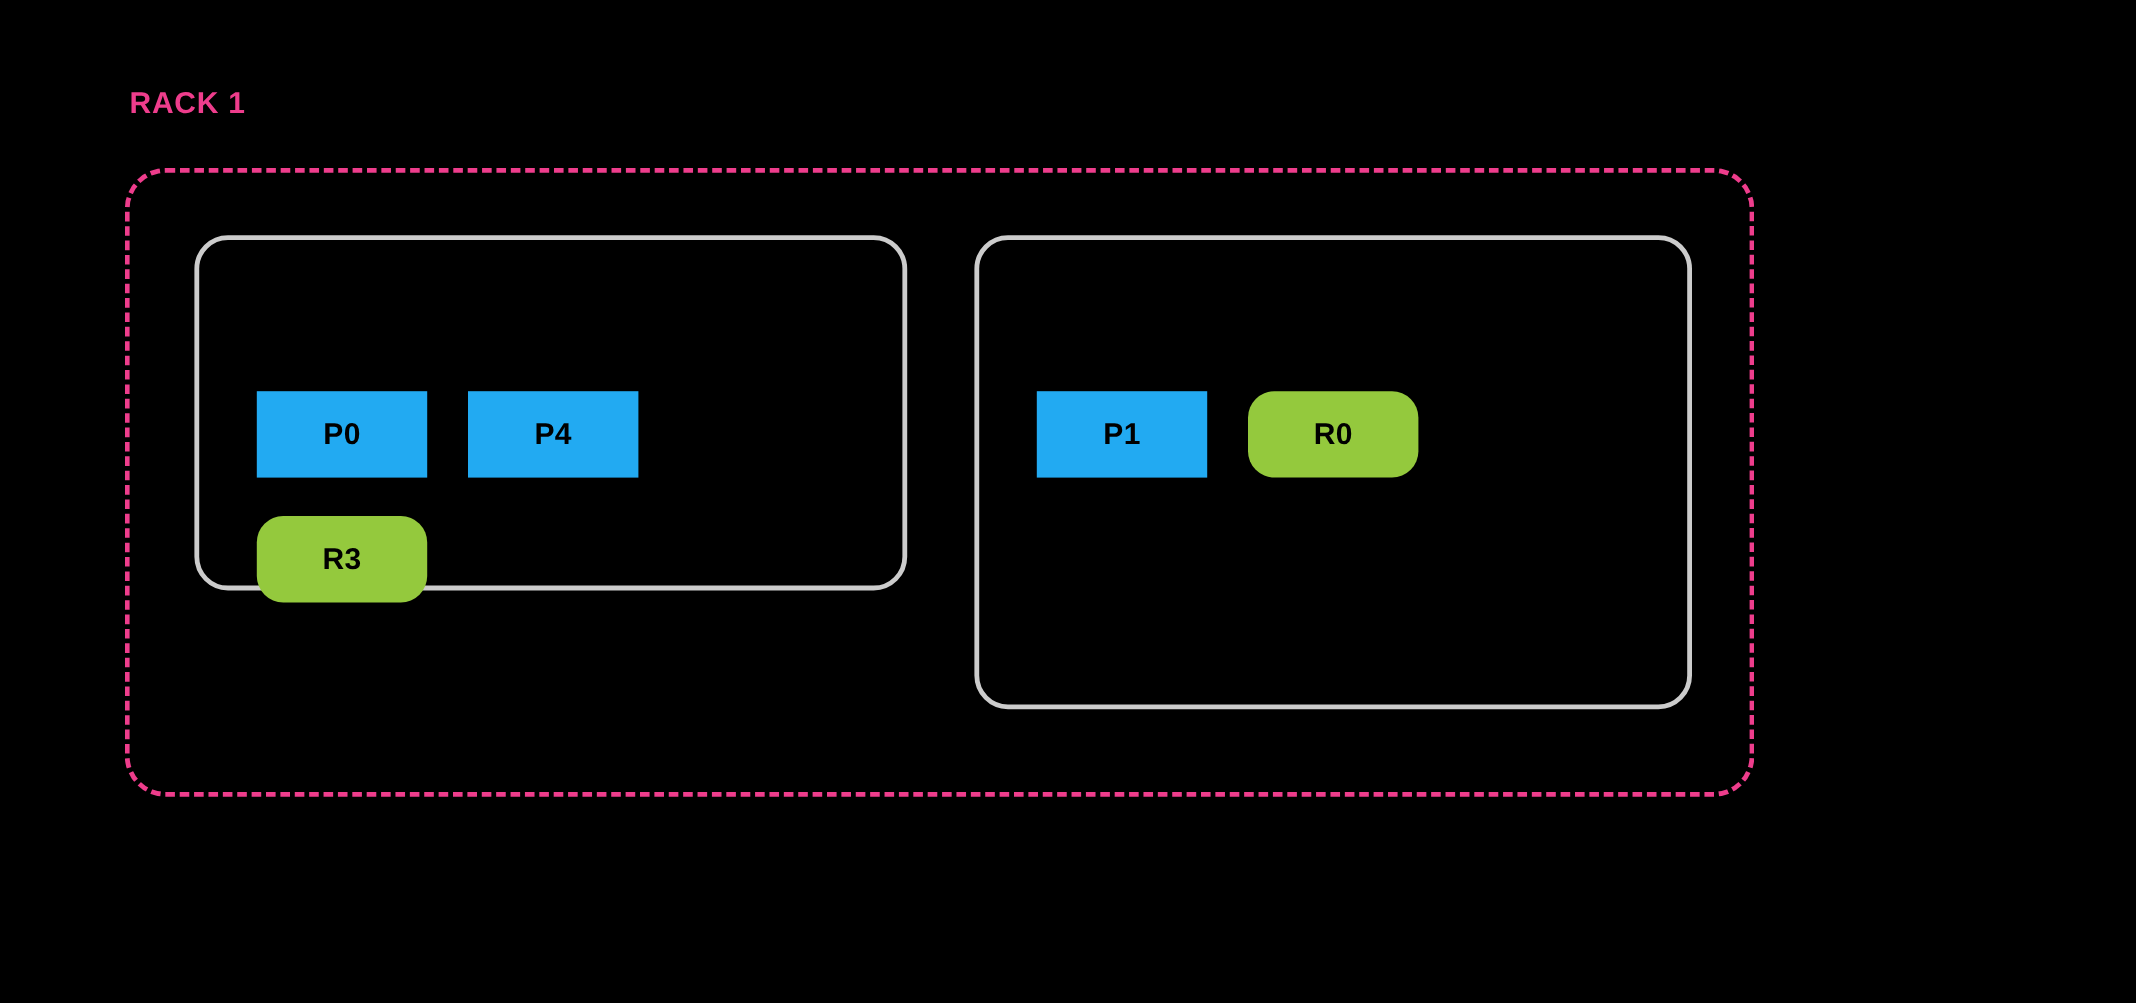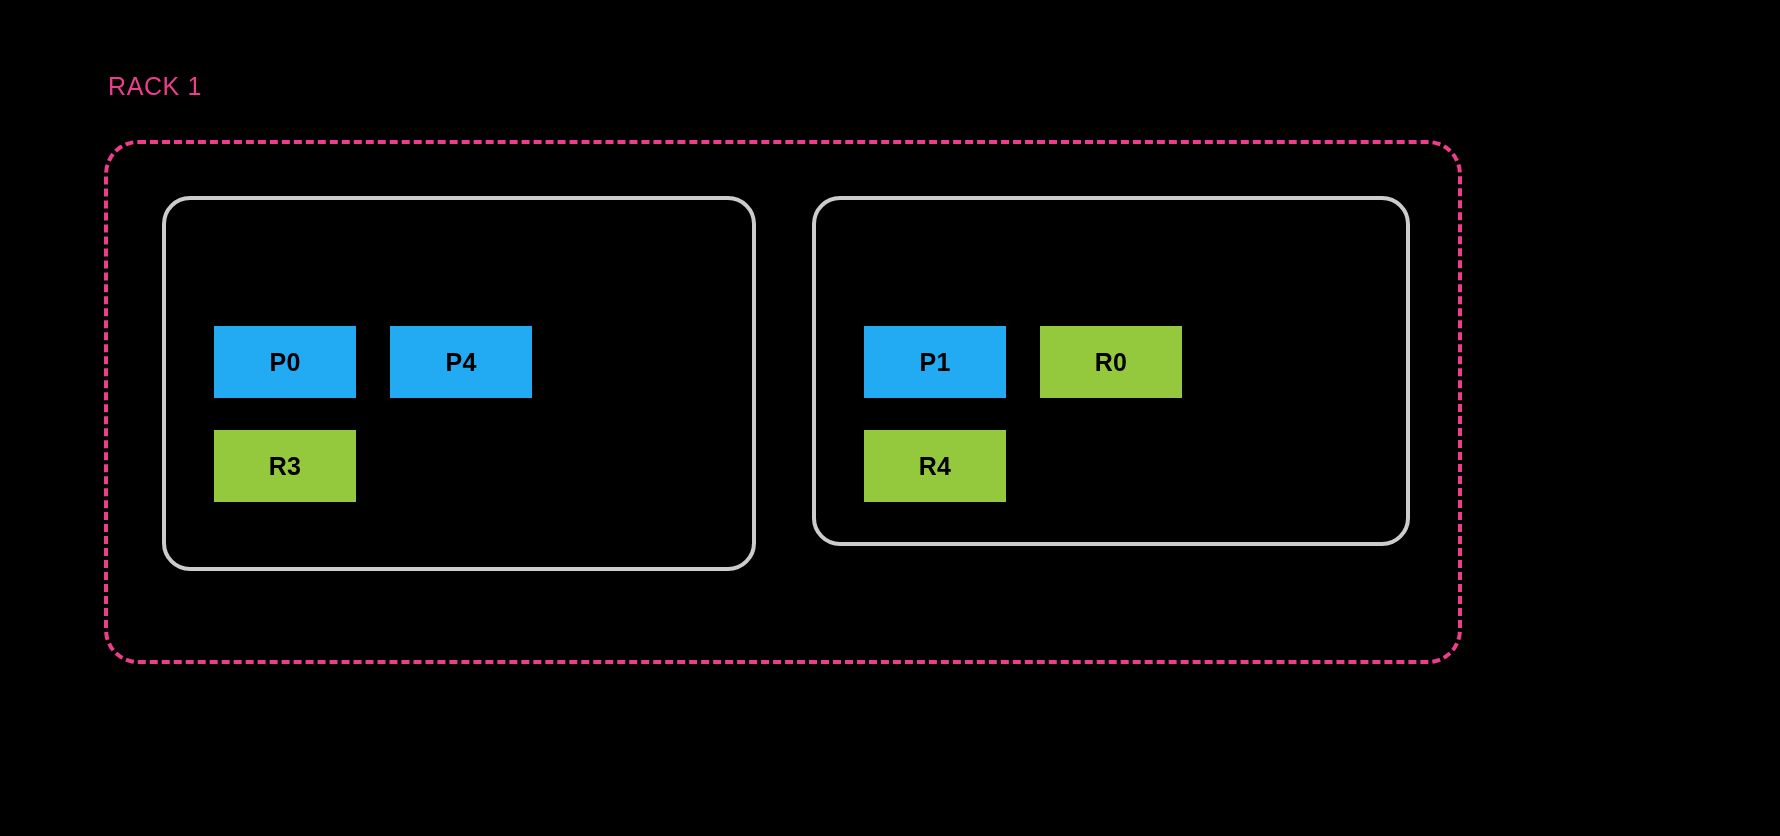--- a/index.html
+++ b/index.html
@@ -20,21 +20,21 @@
     height: 836px;
     background: #000000;
   }
 
   
   .rack-label {
     position: absolute;
     left: 108px;
     top: 74px;
     font-size: 25px;
-    font-weight: normal;
+    font-weight: bold;
     letter-spacing: 0.6px;
     color: #ee3d8c;
     font-family: "Liberation Sans", sans-serif;
     line-height: 1;
     white-space: nowrap;
   }
 
   
   .rack-box {
     position: absolute;
@@ -53,27 +53,27 @@
     position: absolute;
     box-sizing: border-box;
     border: 4px solid #cccccc;
     border-radius: 28px;
     background: #000000;
   }
   #server-0 {
     left: 162px;
     top: 196px;
     width: 594px;
-    height: 375px;
+    height: 296px;
   }
   #server-1 {
     left: 812px;
     top: 196px;
     width: 598px;
-    height: 350px;
+    height: 395px;
   }
 
   
   .slot-grid {
     position: absolute;
     left: 48px;
     top: 126px;
     right: 20px;
     display: flex;
     flex-direction: column;
@@ -91,21 +91,21 @@
     align-items: center;
     justify-content: center;
     font-size: 25px;
     font-weight: bold;
     color: #000000;
     font-family: "Liberation Sans", sans-serif;
     line-height: 1;
     letter-spacing: 0.3px;
   }
   .slot.partition { background: #22aaf2; }
-  .slot.replica   { background: #94c93d; }
+  .slot.replica   { background: #94c93d; border-radius: 22px; }
 </style>
 </head>
 <body>
 
 <div id="stage">
 
   <div class="rack-label">RACK 1</div>
 
   <div class="rack-box"></div>
 
@@ -121,18 +121,17 @@
     </div>
   </div>
 
   <div class="server-box" id="server-1">
     <div class="slot-grid">
       <div class="slot-row">
         <div class="slot partition">P1</div>
         <div class="slot replica">R0</div>
       </div>
       <div class="slot-row">
-        <div class="slot replica">R4</div>
       </div>
     </div>
   </div>
 
 </div>
 
 </body></html>

